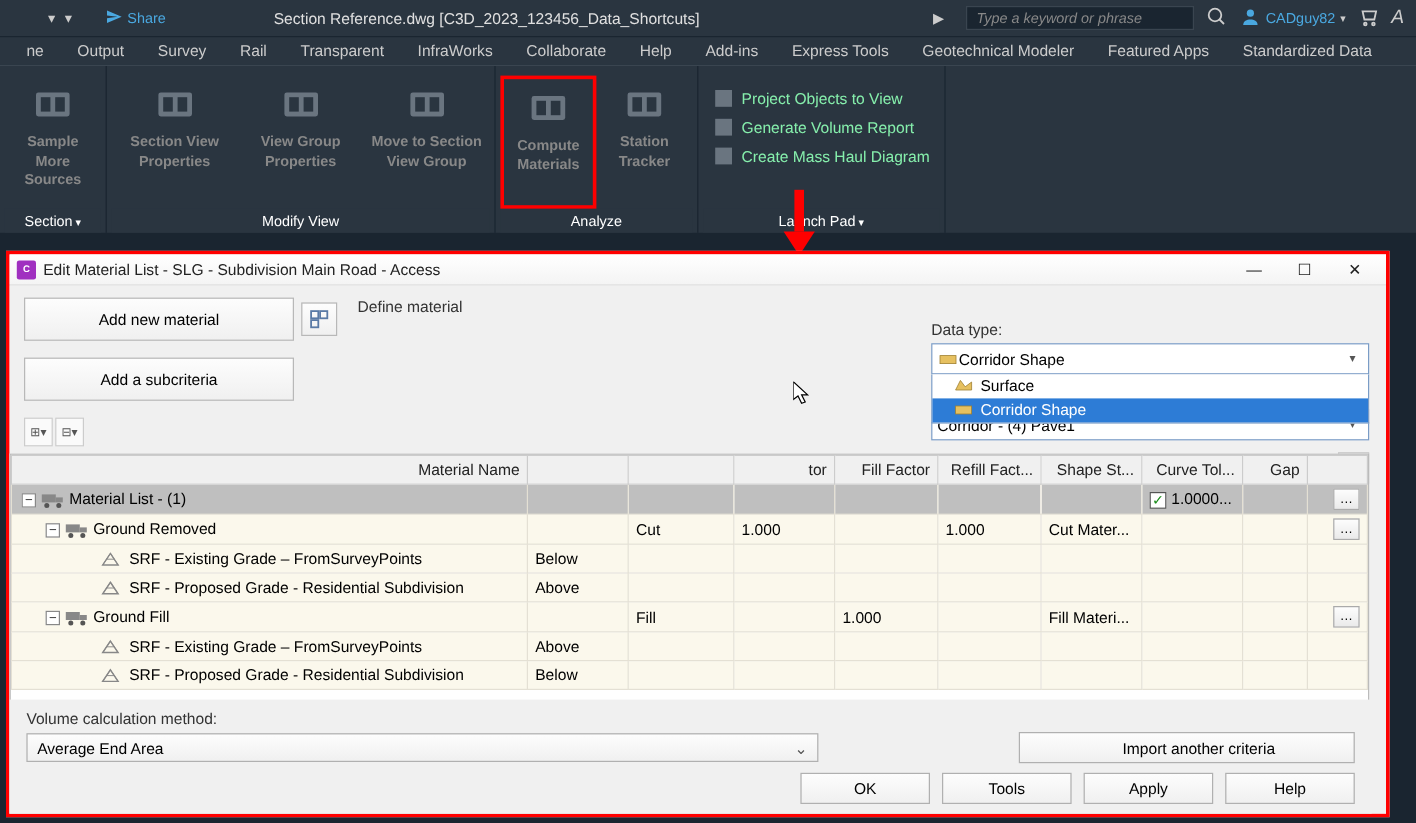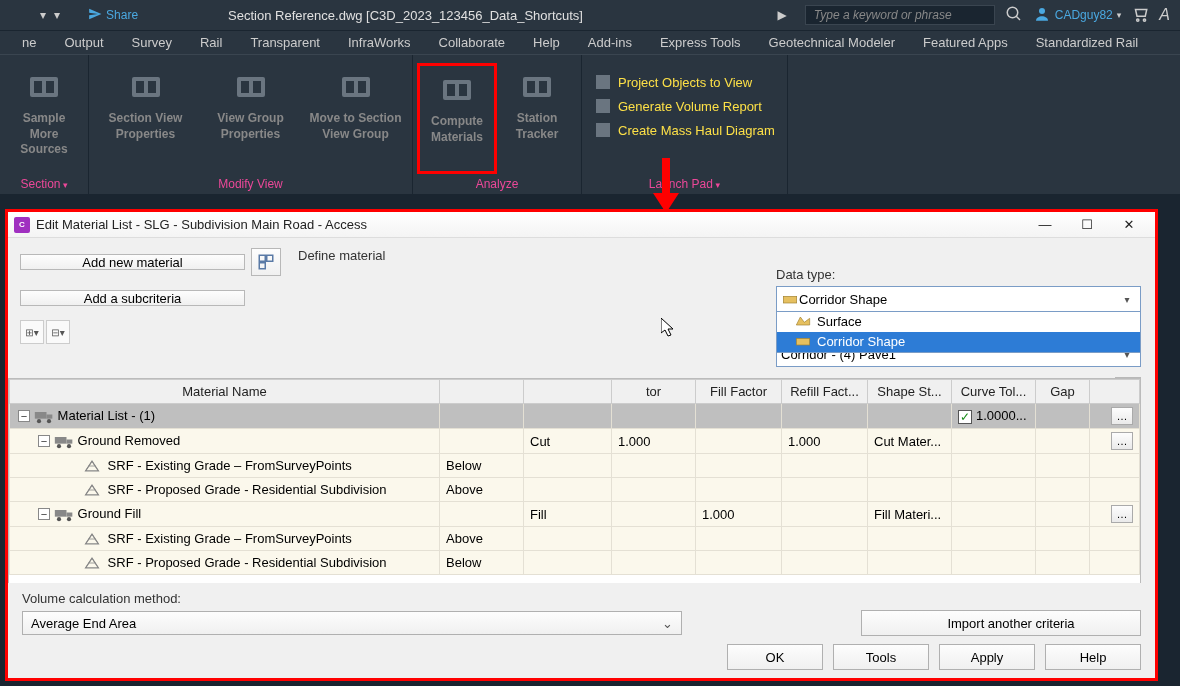--- a/index.html
+++ b/index.html
@@ -25,44 +25,44 @@
 .menu-item { padding: 0 14px; cursor: pointer; }
 
 
 .ribbon { height: 140px; background: #2a3540; display: flex; border-top: 1px solid #3a4550; position: relative; }
 .ribbon-group { display: flex; flex-direction: column; align-items: center; border-right: 1px solid #1a2530; padding: 8px 4px 0 4px; }
 .ribbon-buttons { display: flex; gap: 0; flex: 1; }
 .ribbon-btn { display: flex; flex-direction: column; align-items: center; justify-content: flex-start; color: #888; font-size: 12px; width: 105px; padding: 6px 2px; cursor: pointer; }
 .ribbon-btn.narrow { width: 80px; }
 .ribbon-btn-icon { width: 36px; height: 36px; margin-bottom: 6px; display: flex; align-items: center; justify-content: center; }
 .ribbon-btn-label { text-align: center; line-height: 1.3; font-weight: bold; }
-.ribbon-group-label { color: #ec4899; font-size: 12px; padding: 3px 0; width: 100%; text-align: center; background: #2a3540; }
+.ribbon-group-label { color: #ffffff; font-size: 12px; padding: 3px 0; width: 100%; text-align: center; background: #2a3540; }
 .ribbon-group-label.drop::after { content: " ▾"; font-size: 9px; }
 .ribbon-highlighted { border: 3px solid #ff0000; }
-.side-btns { display: flex; flex-direction: column; gap: 6px; padding: 10px 8px; color: #fde047; font-size: 13px; }
+.side-btns { display: flex; flex-direction: column; gap: 6px; padding: 10px 8px; color: #86efac; font-size: 13px; }
 .side-btn { display: flex; align-items: center; gap: 6px; cursor: pointer; }
 .side-btn-icon { width: 18px; height: 18px; }
 
 
 .red-arrow { position: absolute; left: 651px; top: 158px; width: 30px; height: 55px; pointer-events: none; }
 
 
 .dialog-frame { position: absolute; left: 5px; top: 209px; width: 1153px; height: 472px; border: 3px solid #ff0000; background: #f0f0f0; }
 
 
 .dlg-titlebar { height: 26px; background: linear-gradient(#fff,#f4f4f4); display: flex; align-items: center; padding: 0 6px; font-size: 13px; color: #222; border-bottom: 1px solid #ddd; }
 .dlg-logo { width: 16px; height: 16px; background: #a030c0; margin-right: 6px; border-radius: 2px; display: flex; align-items: center; justify-content: center; color: white; font-size: 8px; font-weight: bold; }
 .dlg-title { flex: 1; }
 .dlg-winbtns { display: flex; gap: 2px; }
 .dlg-winbtn { width: 40px; height: 22px; display: flex; align-items: center; justify-content: center; font-size: 13px; color: #222; cursor: pointer; }
 
 
 .dlg-body { display: flex; height: calc(100% - 26px); background: #f0f0f0; }
 .dlg-left { width: 290px; padding: 10px 12px; display: flex; flex-direction: column; gap: 14px; }
-.dlg-btn-wide { background: linear-gradient(#fdfdfd,#f0f0f0); border: 1px solid #b8b8b8; height: 16px; font-size: 13px; cursor: pointer; width: 225px; }
+.dlg-btn-wide { background: linear-gradient(#fdfdfd,#f0f0f0); border: 1px solid #b8b8b8; height: 36px; font-size: 13px; cursor: pointer; width: 225px; }
 .dlg-icon-btn { width: 30px; height: 28px; border: 1px solid #b8b8b8; background: linear-gradient(#fdfdfd,#f0f0f0); cursor: pointer; display: inline-flex; align-items: center; justify-content: center; }
 .dlg-left-row { display: flex; align-items: center; gap: 6px; }
 .dlg-toolbar-btns { display: flex; gap: 2px; }
 .dlg-tiny-btn { width: 24px; height: 24px; border: 1px solid #ccc; background: #fafafa; cursor: pointer; display: flex; align-items: center; justify-content: center; font-size: 10px; color: #555; }
 
 .dlg-main { flex: 1; padding: 10px 14px 10px 0; display: flex; flex-direction: column; position: relative; }
 .section-label { font-size: 13px; color: #333; margin-bottom: 4px; }
 .form-row { display: flex; gap: 10px; margin-bottom: 6px; align-items: flex-end; flex-direction: column; }
 .form-col { display: flex; flex-direction: column; }
 .dropdown-field { height: 26px; border: 1px solid #7a9cc6; background: #fff; display: flex; align-items: center; padding: 0 4px; font-size: 13px; position: relative; cursor: pointer; }
@@ -75,40 +75,40 @@
 .dd-option .opt-icon { width: 18px; height: 16px; }
 
 .add-x-btns { display: flex; gap: 6px; align-items: center; }
 .plus-btn { width: 26px; height: 26px; border: 1px solid #b8b8b8; background: linear-gradient(#fdfdfd,#f0f0f0); display: flex; align-items: center; justify-content: center; cursor: pointer; }
 .plus-glyph { color: #1a9c1a; font-size: 22px; font-weight: bold; }
 .x-glyph { color: #d22; font-size: 20px; font-weight: bold; }
 
 
 .mat-table-wrap { border: 1px solid #bbb; background: #fff; flex: 1; overflow: hidden; margin-top: 12px; }
 .mat-table { width: 100%; border-collapse: collapse; font-size: 13px; }
-.mat-table th { background: #f0f0f0; border: 1px solid #ccc; padding: 4px 6px; text-align: center; font-weight: normal; color: #222; white-space: nowrap; overflow: hidden; }
+.mat-table th { background: #f0f0f0; border: 1px solid #ccc; padding: 4px 6px; text-align: right; font-weight: normal; color: #222; white-space: nowrap; overflow: hidden; }
 .mat-table td { border: 1px solid #e4e0d4; padding: 3px 6px; background: #fbf8ec; height: 24px; white-space: nowrap; overflow: hidden; }
 .mat-table tr.hdr-row td { background: #bfbfbf; }
 .mat-table tr.hdr-row td:first-child { color: #000; }
 .tree-indent-0 { padding-left: 8px !important; }
 .tree-indent-1 { padding-left: 28px !important; }
 .tree-indent-2 { padding-left: 74px !important; }
 .tree-toggle { display: inline-block; width: 12px; height: 12px; border: 1px solid #888; text-align: center; line-height: 10px; font-size: 11px; margin-right: 4px; background: #fff; color: #333; }
 .row-icon { display: inline-block; width: 18px; height: 14px; vertical-align: middle; margin-right: 2px; }
 .cell-chk { display: inline-block; width: 14px; height: 14px; border: 1px solid #555; background: #fff; text-align: center; line-height: 12px; color: #1a8c1a; font-size: 12px; margin-right: 4px; vertical-align: middle; }
 .ellipsis-btn { width: 22px; height: 18px; border: 1px solid #aaa; background: linear-gradient(#fdfdfd,#eaeaea); font-size: 11px; line-height: 1; cursor: pointer; float: right; }
 
 
 .dlg-bottom { padding: 8px 14px; display: flex; flex-direction: column; gap: 8px; }
 .vol-row { display: flex; align-items: center; justify-content: space-between; gap: 10px; }
 .vol-select { width: 660px; height: 24px; border: 1px solid #b0b0b0; background: linear-gradient(#fdfdfd,#f0f0f0); display: flex; align-items: center; padding: 0 8px; font-size: 13px; cursor: pointer; }
 .vol-select::after { content: "⌄"; margin-left: auto; color: #555; }
 .import-btn { width: 280px; height: 26px; border: 1px solid #b0b0b0; background: linear-gradient(#fdfdfd,#f0f0f0); font-size: 13px; cursor: pointer; padding-left: 20px; }
 .action-row { display: flex; justify-content: flex-end; gap: 10px; }
-.action-btn { width: 96px; height: 26px; border: 1px solid #b0b0b0; background: linear-gradient(#fdfdfd,#f0f0f0); font-size: 13px; cursor: pointer; }
+.action-btn { width: 108px; height: 26px; border: 1px solid #b0b0b0; background: linear-gradient(#fdfdfd,#f0f0f0); font-size: 13px; cursor: pointer; }
 
 .cursor-ptr { position: absolute; left: 661px; top: 318px; width: 16px; height: 20px; pointer-events: none; z-index: 50; }
 
 
 .ico-dim { fill: #6a7580; }
 </style>
 </head>
 <body>
 
 <div class="titlebar">
@@ -163,21 +163,21 @@
     <span class="menu-item">Survey</span>
     <span class="menu-item">Rail</span>
     <span class="menu-item">Transparent</span>
     <span class="menu-item">InfraWorks</span>
     <span class="menu-item">Collaborate</span>
     <span class="menu-item">Help</span>
     <span class="menu-item">Add-ins</span>
     <span class="menu-item">Express Tools</span>
     <span class="menu-item">Geotechnical Modeler</span>
     <span class="menu-item">Featured Apps</span>
-    <span class="menu-item">Standardized Rail</span>
+    <span class="menu-item">Standardized Data</span>
   </div>
 
 <div class="ribbon">
     <div class="ribbon-group">
       <div class="ribbon-buttons">
         <div class="ribbon-btn narrow">
           <div class="ribbon-btn-icon">
             <svg width="36" height="36" viewBox="0 0 36 36">
               <rect x="4" y="8" width="28" height="20" class="ico-dim" rx="2"></rect>
               <rect x="8" y="12" width="8" height="12" fill="#2a3540"></rect>
@@ -515,21 +515,21 @@
                 <td></td>
                 <td></td>
                 <td></td>
               </tr>
             </tbody>
         </table>
       </div>
     </div>
   </div>
 
-  <div class="dlg-bottom" style="position:absolute;left:0;right:0;bottom:0;background:#f0f0f0">
+  <div class="dlg-bottom" style="position:absolute;left:0;right:12px;bottom:0;background:#f0f0f0">
     <div>
       <div class="section-label">Volume calculation method:</div>
       <div class="vol-row">
         <div class="vol-select">
           <span>Average End Area</span>
         </div>
         <button class="import-btn">Import another criteria</button>
       </div>
     </div>
     <div class="action-row">

